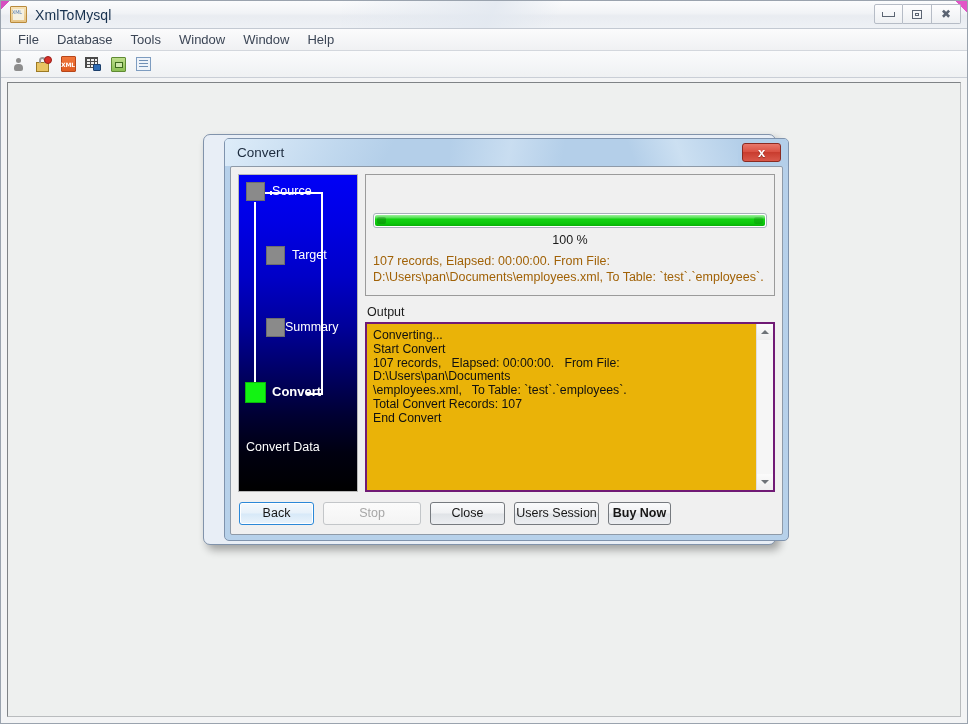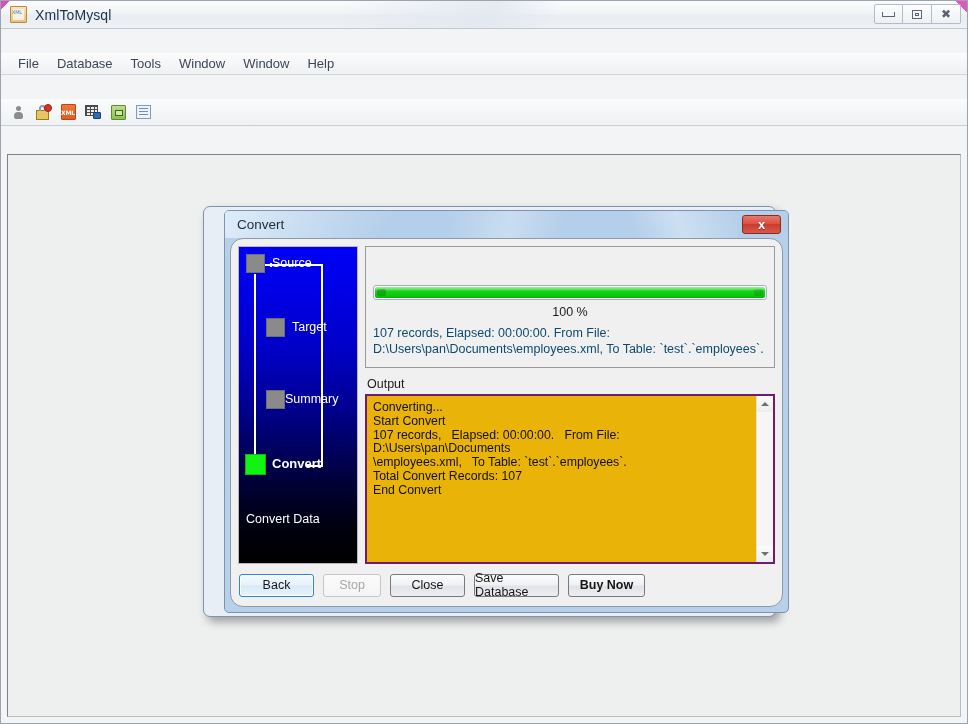--- a/index.html
+++ b/index.html
@@ -18,21 +18,20 @@
   
   #app-window {
     position: absolute;
     left: 0; top: 0;
     width: 968px; height: 724px;
     box-sizing: border-box;
     border: 1px solid #9aa3ae;
     background: #f3f4f5;
     display: flex;
     flex-direction: column;
-    gap: 24px;
   }
 
   
   #title-bar {
     height: 27px;
     flex: 0 0 27px;
     position: relative;
     background: linear-gradient(to bottom, #fbfcfd 0%, #f1f3f6 45%, #e9ecf1 55%, #eef1f5 100%);
     border-bottom: 1px solid #c3c9d2;
     display: flex;
@@ -242,21 +241,21 @@
     font-weight: bold;
     display: flex; align-items: center; justify-content: center;
     text-shadow: 0 1px 1px rgba(0,0,0,.35);
     z-index: 3;
   }
   #dlg-body {
     flex: 1 1 auto;
     margin: 0 5px 5px 5px;
     background: #f0f0f0;
     border: 1px solid #8e9aa8;
-    border-radius: 13px;
+    border-radius: 2px;
     display: flex;
     flex-direction: column;
     position: relative;
   }
   #dlg-content {
     flex: 1 1 auto;
     display: flex;
     padding: 7px 7px 0 7px;
     gap: 7px;
     min-height: 0;
@@ -346,21 +345,21 @@
     top: 58px;
     text-align: center;
     font-size: 12.5px;
     color: #1a1a1a;
   }
   #progress-status {
     position: absolute;
     left: 7px; right: 7px;
     top: 78px;
     font-size: 12.5px;
-    color: #0c4a6e;
+    color: #a16207;
     line-height: 16px;
   }
   #output-label {
     font-size: 12.5px;
     color: #1a1a1a;
     margin: 9px 0 3px 2px;
   }
   #output-wrap {
     flex: 1 1 auto;
     min-height: 0;
@@ -428,24 +427,24 @@
     box-shadow: inset 0 0 0 1px #ffffff;
     background: linear-gradient(to bottom, #f4f9fd 0%, #e7f1fa 48%, #d7e9f8 52%, #eaf3fb 100%);
   }
   .dlg-btn.disabled {
     color: #a7a7a7;
     border-color: #c3c6c9;
     background: linear-gradient(to bottom, #fbfbfb, #f4f4f4);
   }
   .dlg-btn.bold { font-weight: bold; }
   #btn-back { width: 75px; }
-  #btn-stop { width: 58px; }
+  #btn-stop { width: 98px; }
   #btn-close { width: 75px; }
   #btn-save { width: 85px; }
-  #btn-buy { width: 77px; }
+  #btn-buy { width: 63px; }
 </style>
 </head>
 <body>
 
 <div id="app-window">
 
   <div id="title-bar">
     <div class="corner-pink-l"></div>
     <div class="glass"></div>
     <div id="app-icon">
@@ -577,21 +576,21 @@
                 </div>
               </div>
 
             </div>
           </div>
 
           <div id="button-row">
             <div id="btn-back" class="dlg-btn focused">Back</div>
             <div id="btn-stop" class="dlg-btn disabled">Stop</div>
             <div id="btn-close" class="dlg-btn">Close</div>
-            <div id="btn-save" class="dlg-btn">Save Database</div>
+            <div id="btn-save" class="dlg-btn">Users Session</div>
             <div id="btn-buy" class="dlg-btn bold">Buy Now</div>
           </div>
 
         </div>
       </div>
     </div>
 
   </div>
 </div>
 

